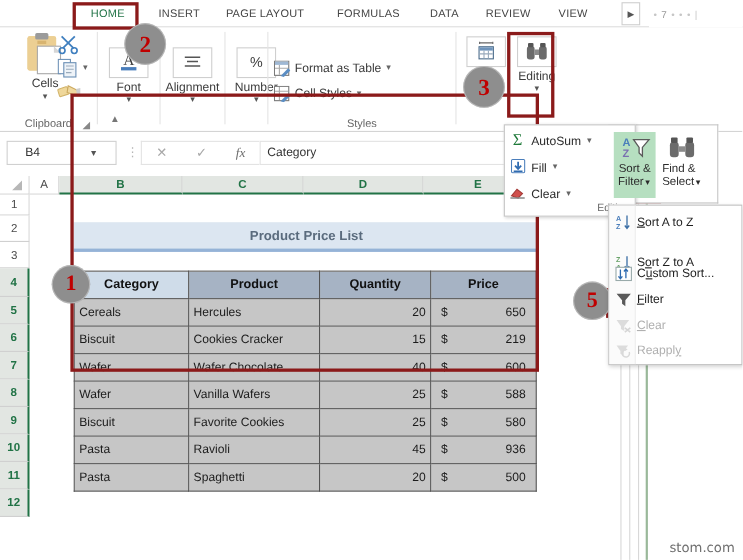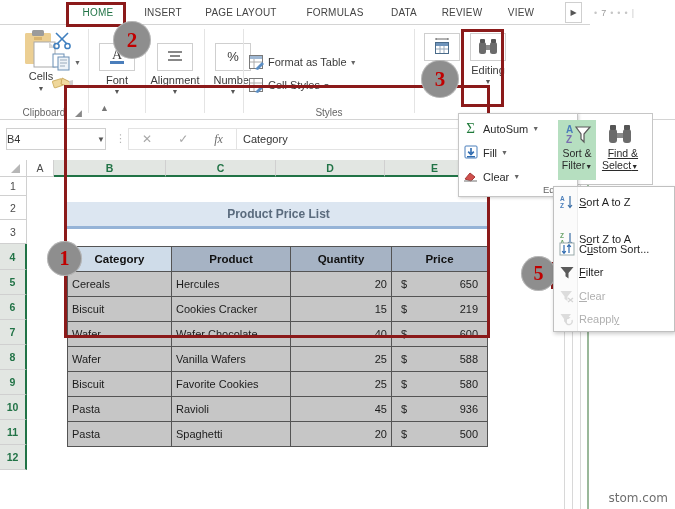--- a/index.html
+++ b/index.html
@@ -104,21 +104,21 @@
   .redbox{ position:absolute; border:3px solid #8b1a1a; z-index:55; }
 
   
   #formula-bar{
     position:absolute; left:0; top:120px; width:675px; height:40px;
     background:#fff;
   }
   #namebox{
     position:absolute; left:6px; top:8px; width:100px; height:22px;
     border:1px solid #d0d0d0; background:#fff;
-    display:flex; align-items:center; padding:0 0; font-size:11px; color:#333;
+    display:flex; align-items:center; padding:0 16px; font-size:11px; color:#333;
   }
   #namebox-caret{ margin-left:auto; font-size:8px; color:#555; }
   #fb-divider{ position:absolute; left:115px; top:12px; font-size:11px; color:#b5b5b5; letter-spacing:0; }
   #fb-buttons{
     position:absolute; left:128px; top:8px; width:108px; height:22px;
     border:1px solid #e3e3e3; border-right:none; background:#fff;
     display:flex; align-items:center; justify-content:space-around;
     color:#a8a8a8; font-size:12px;
   }
   #fx-glyph{ font-family:"Liberation Serif", serif; font-style:italic; color:#6d6d6d; font-size:12px; }
@@ -220,21 +220,21 @@
   #sortfilter-btn{
     position:absolute; left:558px; top:120px; width:38px; height:60px;
     background:#b6dfc0; z-index:72;
     display:flex; flex-direction:column; align-items:center;
   }
   #sortfilter-label{ font-size:10.5px; color:#2b2b2b; line-height:12px; text-align:center; margin-top:1px; }
   #findselect-btn{
     position:absolute; left:598px; top:120px; width:44px; height:60px; z-index:71;
     display:flex; flex-direction:column; align-items:center;
   }
-  #findselect-label{ font-size:10.5px; color:#2b2b2b; line-height:12px; text-align:right; margin-top:1px;text-decoration:underline; }
+  #findselect-label{ font-size:10.5px; color:#2b2b2b; line-height:12px; text-align:left; margin-top:1px; }
   #sf-panel-bg{
     position:absolute; left:553px; top:113px; width:100px; height:72px;
     background:#fff; border:1px solid #c6c6c6; border-left:none; z-index:69;
   }
 
   
   #sf-menu{
     position:absolute; left:553px; top:186px; width:122px; height:146px;
     background:#fff; border:1px solid #c0c0c0; box-shadow:1px 2px 4px rgba(0,0,0,.2);
     z-index:80;

